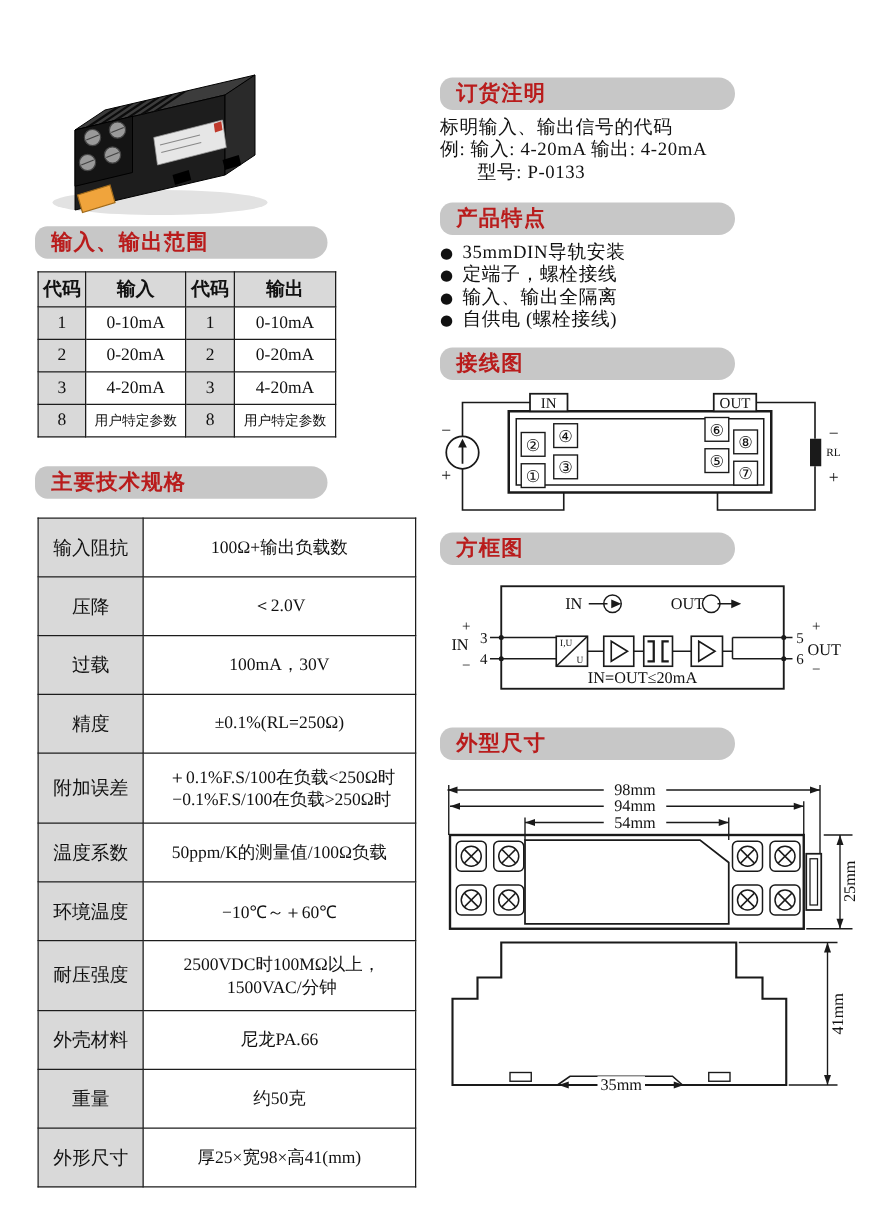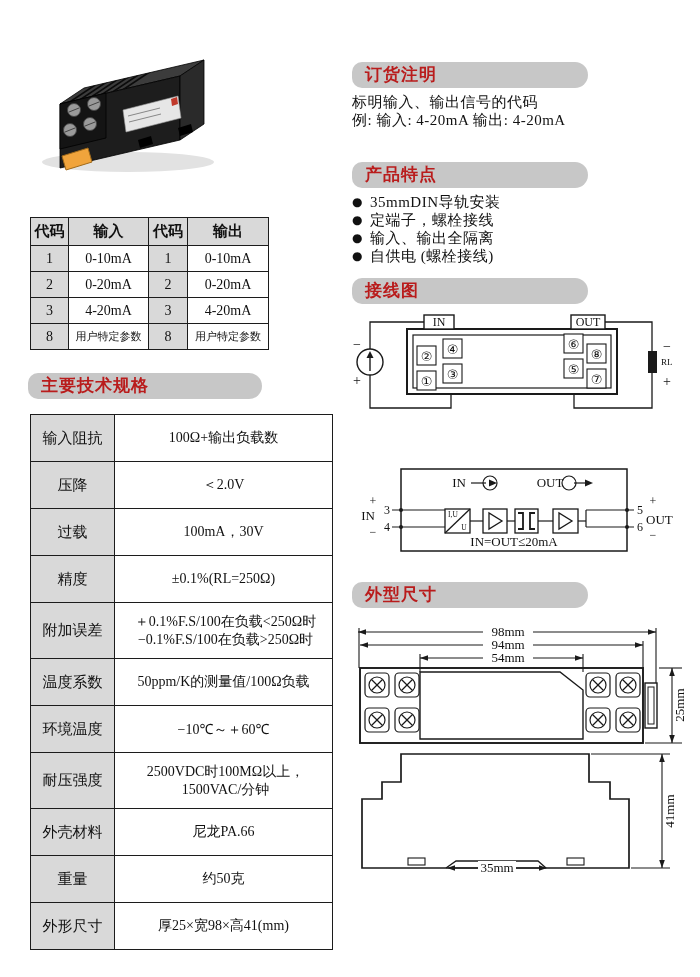--- a/index.html
+++ b/index.html
@@ -77,29 +77,32 @@
       <line x1="100" y1="86" x2="132" y2="78" stroke="#888" stroke-width="1"></line>
       <line x1="101" y1="92" x2="133" y2="84" stroke="#888" stroke-width="1"></line>
     </g>
     <g fill="#000" stroke="none">
       <polygon points="150,98 163,94 165,102 152,106"></polygon>
       <polygon points="110,110 123,106 125,114 112,118"></polygon>
     </g>
     <polygon points="34,126 60,118 64,132 38,140" fill="#f0a43c" stroke="#a06a1a" stroke-width="1"></polygon>
   </svg>
 
+  <div class="sec-hdr" style="left:28px;top:181px;width:234px">输入、输出范围</div>
   <div class="sec-hdr" style="left:28px;top:373px;width:234px">主要技术规格</div>
   <div class="sec-hdr" style="left:352px;top:62px;width:236px">订货注明</div>
   <div class="sec-hdr" style="left:352px;top:278px;width:236px">接线图</div>
   <div class="sec-hdr" style="left:352px;top:162px;width:236px">产品特点</div>
+  <div class="sec-hdr" style="left:352px;top:426px;width:236px">方框图</div>
   <div class="sec-hdr" style="left:352px;top:582px;width:236px">外型尺寸</div>
 
   <div class="ord">
     <div>标明输入、输出信号的代码</div>
     <div>例: 输入: 4-20mA 输出: 4-20mA</div>
+    <div class="indent">型号: P-0133</div>
   </div>
 
   <div class="feat">
     <div class="feat-item">
       <span class="bullet">●</span>
       <span>35mmDIN导轨安装</span>
       </div>
     <div class="feat-item">
       <span class="bullet">●</span>
       <span>定端子，螺栓接线</span>

